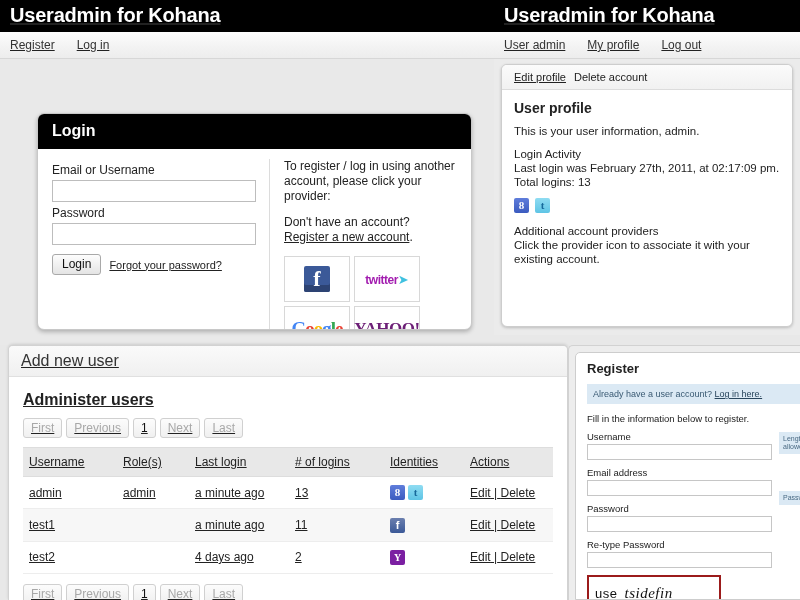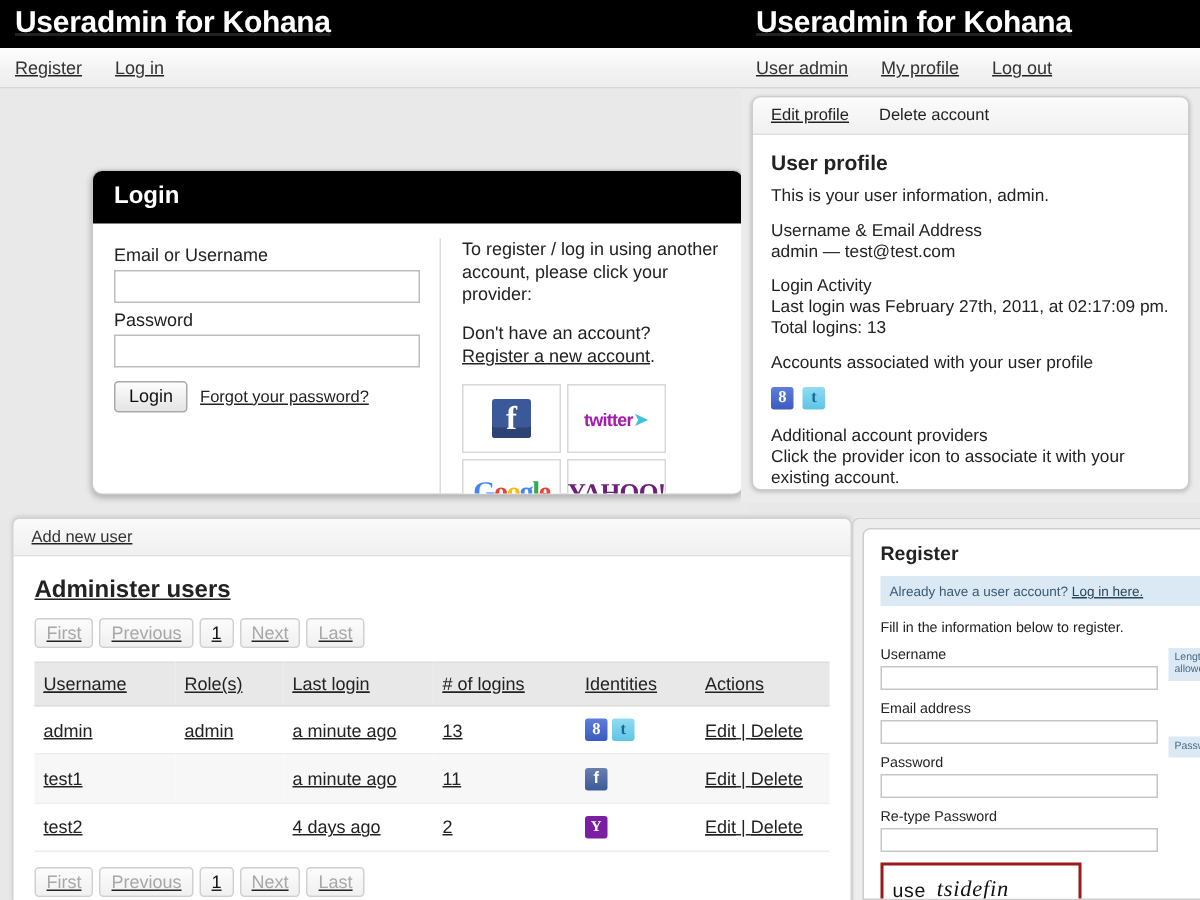--- a/index.html
+++ b/index.html
@@ -34,21 +34,20 @@
   
   #win-login { left:0; top:0; width:500px; height:345px; }
   #win-login .page-bg { padding-top:14px; }
   #login-panel {
     position:absolute; left:37px; top:113px;
     width:435px; height:217px;
     border-radius:7px; overflow:hidden;
     background:#fff;
     border:1px solid #c8c8c8;
     box-shadow:0 2px 4px rgba(0,0,0,0.25);
-    margin-left:24px;
   }
   .login-head {
     background:#000; color:#fff;
     font-size:16px; font-weight:bold;
     padding:8px 14px 9px 14px;
   }
   .login-body { display:flex; padding:10px 14px 0 14px; }
   .login-left { width:218px; border-right:1px solid #dcdcdc; padding-right:28px; }
   .login-right { padding-left:14px; width:195px; }
   .fld-label { font-size:12px; color:#222; margin:4px 0 3px 0; }
@@ -112,36 +111,36 @@
   #profile-panel {
     position:absolute; left:7px; top:64px; right:7px; bottom:8px;
     border-radius:6px 6px 6px 6px;
     background:#fff; border:1px solid #cdcdcd;
     box-shadow:0 1px 3px rgba(0,0,0,0.2);
     overflow:hidden;
   }
   .tabbar {
     background:linear-gradient(to bottom,#fbfbfb,#f1f1f1);
     border-bottom:1px solid #dcdcdc;
-    padding:6px 12px; display:flex; gap:20px; font-size:11px;
+    padding:6px 12px; display:flex; gap:8px; font-size:11px;
   }
   .tabbar a { color:#222; }
   .prof-body { padding:9px 12px; font-size:11.5px; line-height:14px; }
   .prof-body h2 { font-size:14px; margin:2px 0 9px 0; }
   .prof-body p { margin:0 0 9px 0; }
 
   
   #win-users { left:8px; top:345px; width:560px; height:255px;
                background:#ededed; border-radius:5px 5px 0 0;
                border:1px solid #d2d2d2; border-bottom:none;
                box-shadow:0 -1px 3px rgba(0,0,0,0.12); overflow:hidden; }
   .users-topbar {
     background:linear-gradient(to bottom,#fafafa,#f0f0f0);
     border-bottom:1px solid #e0e0e0;
-    padding:6px 12px; font-size:11px;
+    padding:6px 12px; font-size:16px;
   }
   .users-topbar a { color:#333; text-decoration:none; }
   .users-inner { background:#fff; padding:8px 14px 0 14px; height:100%; }
   .users-inner h2 { font-size:16px; margin:6px 0 9px 0; }
   .pager { display:flex; gap:4px; margin:0 0 9px 0; }
   .pgbtn {
     border:1px solid #d0d0d0; border-radius:3px;
     background:linear-gradient(to bottom,#fcfcfc,#f0f0f0);
     font-size:12px; padding:2px 7px; color:#a8a8a8; cursor:pointer;
   }
@@ -242,29 +241,24 @@
 
   <div id="profile-panel">
     <div class="tabbar">
       <a href="#" style="text-decoration:underline">Edit profile</a>
       <a href="#" style="text-decoration:none">Delete account</a>
     </div>
     <div class="prof-body">
       <h2>User profile</h2>
       <p>This is your user information, admin.</p>
       <p>
-        <span>Username &amp; Email Address</span><br>
-        <span>admin — test@test.com</span>
-      </p>
-      <p>
         <span>Login Activity</span><br>
         <span>Last login was February 27th, 2011, at 02:17:09 pm.</span><br>
         <span>Total logins: 13</span>
       </p>
-      <p>Accounts associated with your user profile</p>
       <p style="margin-bottom:11px">
         <span class="idic g">8</span>
         <span class="idic t">t</span>
       </p>
       <p>
         <span>Additional account providers</span><br>
         <span>Click the provider icon to associate it with your existing account.</span>
       </p>
 
     </div>

